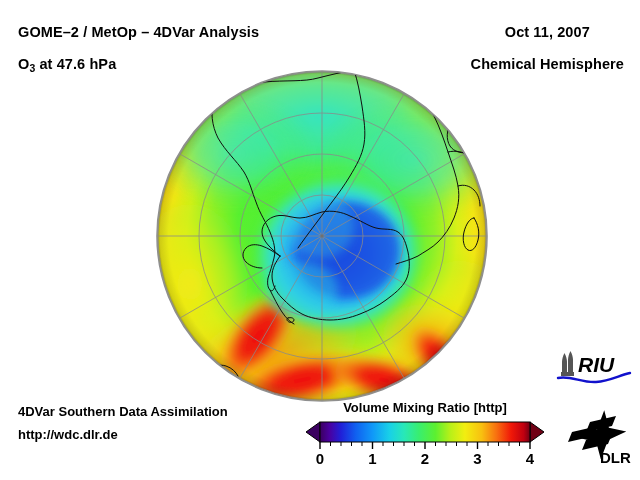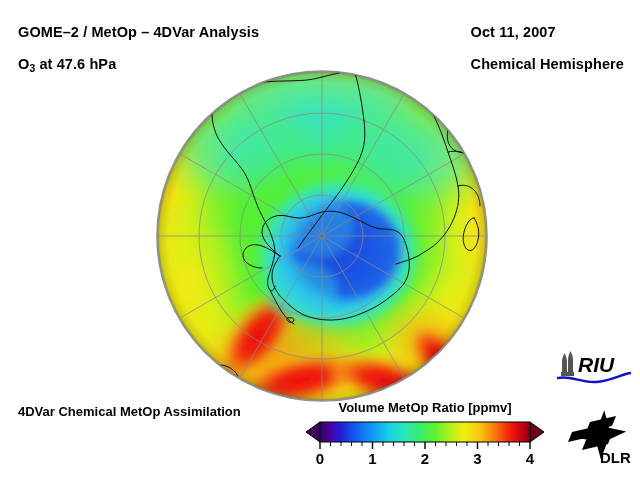--- a/index.html
+++ b/index.html
@@ -23,21 +23,21 @@
     top: 12px;
     font-size: 14.5px;
     font-weight: bold;
     line-height: 24px;
     letter-spacing: 0.1px;
   }
   .hdr-right {
     position: absolute;
     right: 16px;
     top: 12px;
-    text-align: left;
+    text-align: center;
     font-size: 14.5px;
     font-weight: bold;
     line-height: 24px;
     letter-spacing: 0.1px;
   }
   .hdr-line { white-space: nowrap; margin-top: 8px; }
   sub {
     font-size: 0.72em;
     vertical-align: -0.28em;
     font-weight: bold;
@@ -292,25 +292,26 @@
       <path d="M 136,250 C 139,249 142,250 142,252 C 142,254 139,255 137,254 C 135,253 134,251 136,250 Z"></path>
     </g>
 
     <circle cx="170" cy="168" r="165" fill="none" stroke="#8f8f8f" stroke-width="1.6"></circle>
 
     <circle cx="170" cy="168" r="1.7" fill="#707070"></circle>
   </svg>
 </div>
 
 <div class="footer-left">
-  <div>4DVar Chemical MetOp Assimilation</div>
+  <div>4DVar Southern Data Assimilation</div>
+  <div class="url">http://wdc.dlr.de</div>
 </div>
 
 <div id="colorbar-block">
-  <div id="cb-title">Volume MetOp Ratio [ppmv]</div>
+  <div id="cb-title">Volume Mixing Ratio [http]</div>
   <svg id="cb-svg" width="238" height="46" viewBox="0 0 238 46" xmlns="http://www.w3.org/2000/svg">
     <defs>
       <linearGradient id="cbGrad" x1="0" y1="0" x2="1" y2="0">
           <stop offset="0%" stop-color="#3b0060"></stop>
           <stop offset="4.5%" stop-color="#4a00a0"></stop>
           <stop offset="10%" stop-color="#2020d8"></stop>
           <stop offset="17%" stop-color="#1060f0"></stop>
           <stop offset="25%" stop-color="#1098f8"></stop>
           <stop offset="33%" stop-color="#18d0e8"></stop>
           <stop offset="40%" stop-color="#28e8b8"></stop>

